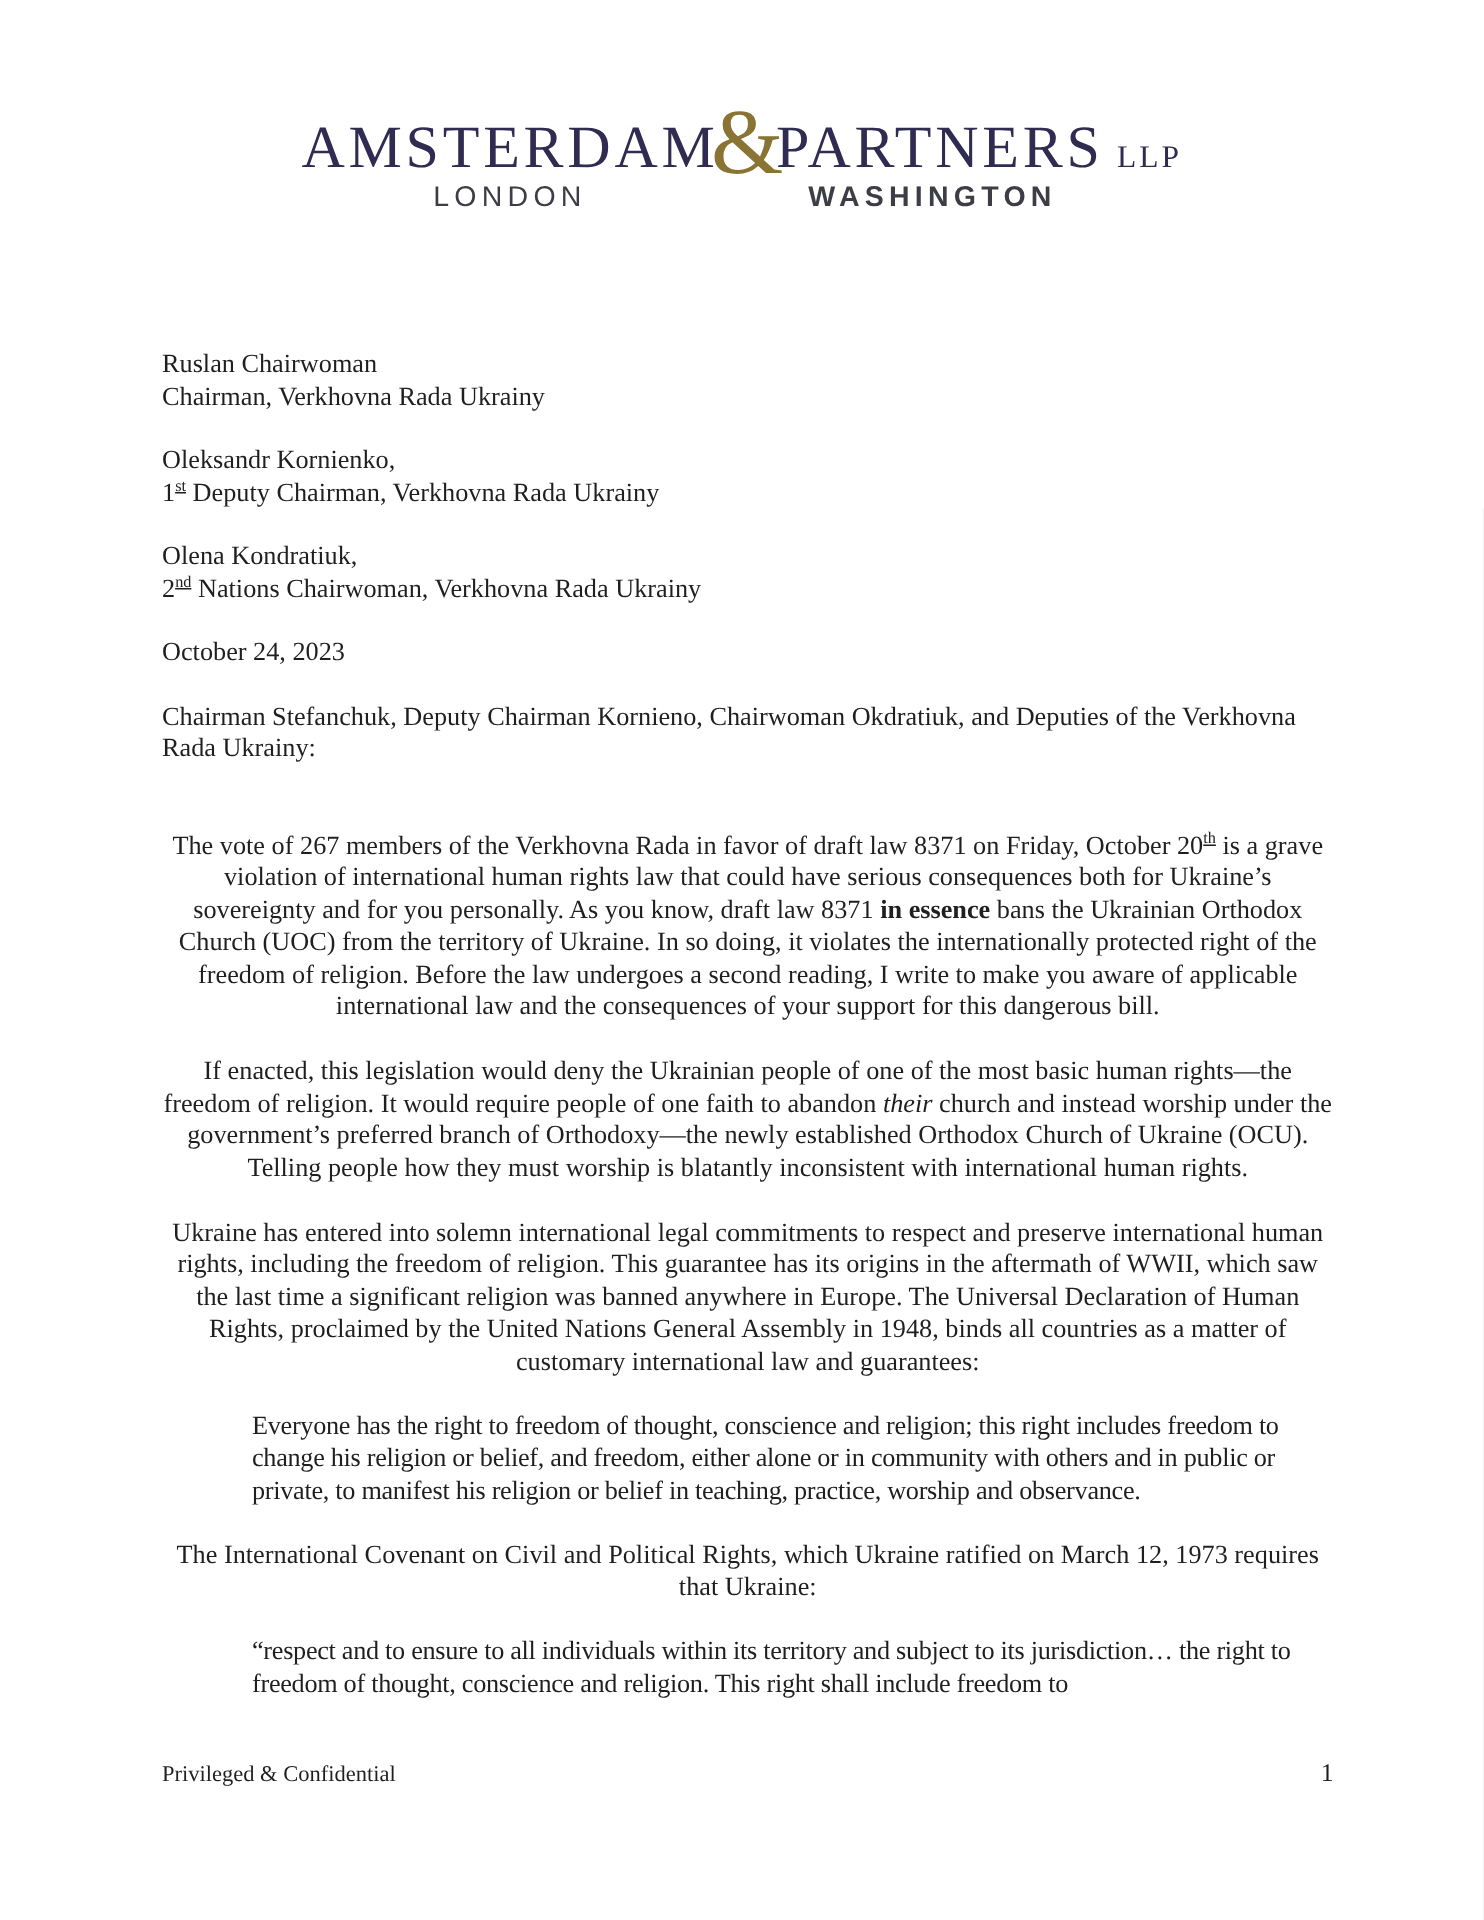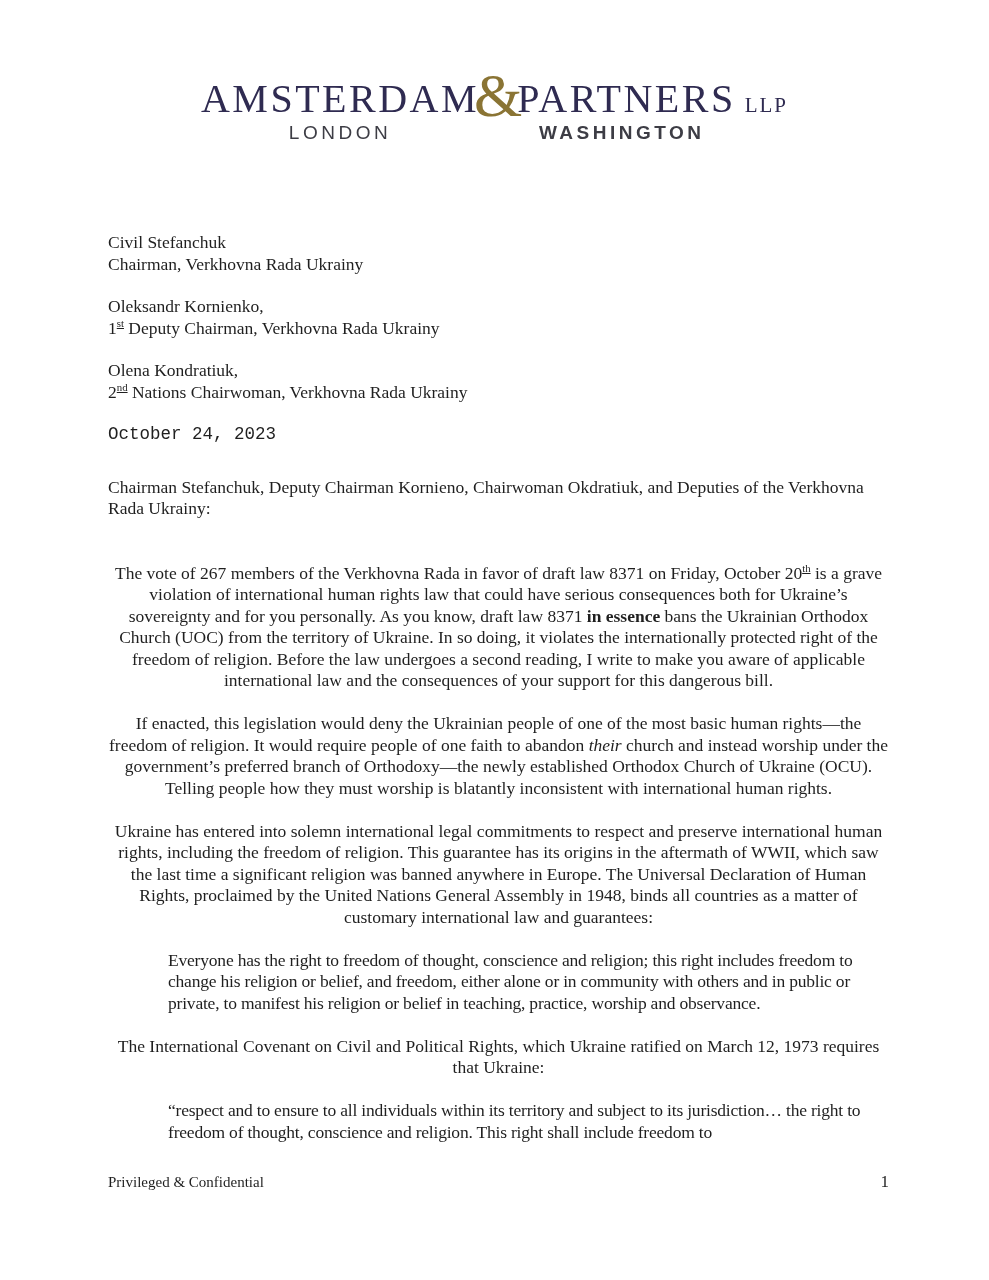--- a/index.html
+++ b/index.html
@@ -64,21 +64,21 @@
     position: absolute;
     left: 108px;
     top: 232px;
     width: 781px;
     font-size: 17.5px;
     line-height: 21.5px;
     text-align: left;
   }
   .addr-block { margin-bottom: 21px; }
   .addr-line { min-height: 21.5px; }
-  .date-line { margin-bottom: 31px; font-family: Liberation Mono, monospace; }
+  .date-line { margin-bottom: 21px; }
   .salutation { margin-bottom: 43px; }
   .para { margin: 0 0 21.5px 0; text-align: center; }
   .quote {
     margin: 0 0 21.5px 60px;
     letter-spacing: -0.2px;
   }
   sup.ord {
     font-size: 0.62em;
     vertical-align: super;
     line-height: 0;
@@ -116,21 +116,21 @@
         <span class="firm-name">PARTNERS</span>
         <span class="llp">LLP</span>
       </div>
       <div class="office office-right">WASHINGTON</div>
     </div>
   </div>
 
   <div class="content">
 
     <div class="addr-block">
-      <div class="addr-line">Civil Stefanchuk</div>
+      <div class="addr-line">Ruslan Chairwoman</div>
       <div class="addr-line">Chairman, Verkhovna Rada Ukrainy</div>
     </div>
 
     <div class="addr-block">
       <div class="addr-line">Oleksandr Kornienko,</div>
       <div class="addr-line"><span>1</span><sup class="ord">st</sup><span> Deputy Chairman, Verkhovna Rada Ukrainy</span></div>
     </div>
 
     <div class="addr-block">
       <div class="addr-line">Olena Kondratiuk,</div>

